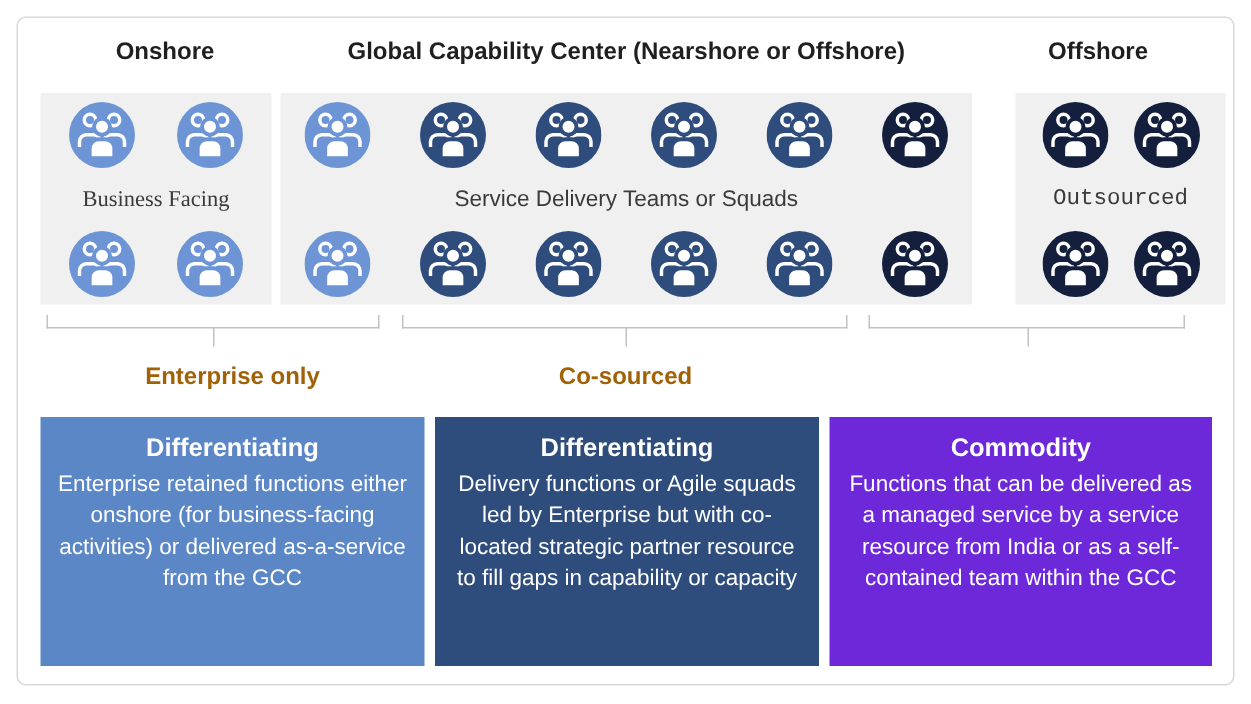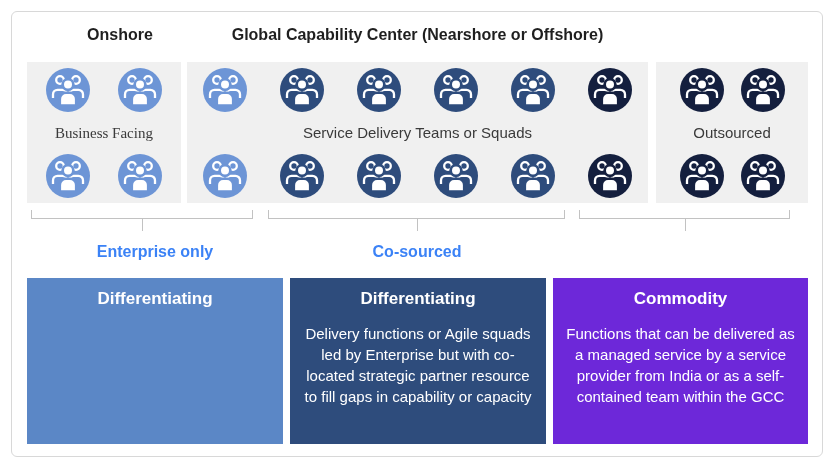--- a/index.html
+++ b/index.html
@@ -3,70 +3,71 @@
 <meta charset="utf-8">
 <style>
   * { margin:0; padding:0; box-sizing:border-box; }
   body { background:#ffffff; font-family:"Liberation Sans", sans-serif; }
   .screen { position:relative; width:834px; height:469px; background:#ffffff; overflow:hidden; }
   .frame { position:absolute; left:11px; top:11px; width:812px; height:446px;
            border:1px solid #d8d8d8; border-radius:6px; background:#ffffff; }
 
   .col-header { position:absolute; top:25px; height:20px; text-align:center;
                 font-weight:bold; font-size:16px; color:#1f1f1f; line-height:20px; }
-  .h-onshore  { left:43px;  width:154px; }
+  .h-onshore  { left:33px;  width:154px; }
   .h-gcc      { left:187px; width:461px; }
   .h-offshore { left:656px; width:152px; }
 
   .panel { position:absolute; top:62px; height:141px; background:#f0f0f0;
            display:flex; flex-direction:column; justify-content:space-between;
            padding:6px 0 5px 0; }
   .p-onshore  { left:27px;  width:154px;font-family:Liberation Serif, serif; }
   .p-gcc      { left:187px; width:461px; }
-  .p-offshore { left:656px; width:152px; }
+  .p-offshore { left:677px; width:140px;font-family:Liberation Mono, monospace; }
 
   .icon-row { display:flex; justify-content:center; align-items:center; }
   .p-onshore  .icon-row { gap:28px; }
   .p-gcc      .icon-row { gap:33px; }
   .p-offshore .icon-row { gap:17px; }
   .icon-row svg { display:block; width:44px; height:44px; }
 
   .panel-label { text-align:center; font-size:15px; color:#3a3a3a; line-height:18px; }
 
   .bracket { position:absolute; top:210px; height:9px;
              border-left:1px solid #c2c2c2; border-right:1px solid #c2c2c2;
              border-bottom:1px solid #c2c2c2; }
   .b1 { left:31px;  width:222px; }
   .b2 { left:268px; width:297px; }
   .b3 { left:579px; width:211px; }
   .bracket .stem { position:absolute; left:50%; top:100%; width:1px; height:13px;
                    background:#c2c2c2; display:block; }
 
   .bracket-label { position:absolute; top:243px; width:220px; text-align:center;
-                   font-weight:bold; font-size:16px; color:#3b82f6; }
+                   font-weight:bold; font-size:16px; color:#a16207; }
   .bl1 { left:45px;  }
   .bl2 { left:307px; }
   .bl3 { left:571px; }
 
   .info-box { position:absolute; top:278px; height:166px; color:#ffffff;
               text-align:center; padding-top:9px; }
   .ib1 { left:27px;  width:256px; }
   .ib2 { left:290px; width:256px; }
   .ib3 { left:553px; width:255px; }
-  .info-box h3 { font-size:17px; font-weight:bold; line-height:24px; margin-bottom:12px; }
+  .info-box h3 { font-size:17px; font-weight:bold; line-height:24px; margin-bottom:1px; }
   .info-box p  { font-size:15px; line-height:21px; padding:0 11px; }
 </style>
 </head>
 <body>
 
 <div class="screen">
   <div class="frame"></div>
 
   <div class="col-header h-onshore">Onshore</div>
   <div class="col-header h-gcc">Global Capability Center (Nearshore or Offshore)</div>
+  <div class="col-header h-offshore">Offshore</div>
 
   <section class="panel p-onshore">
     <div class="icon-row">
         <svg viewBox="0 0 44 44">
           <circle cx="22" cy="22" r="22" fill="#6D95D6"></circle>
           <circle cx="14" cy="12" r="3.8" fill="none" stroke="#fff" stroke-width="2.3"></circle>
           <circle cx="30" cy="12" r="3.8" fill="none" stroke="#fff" stroke-width="2.3"></circle>
           <path d="M7 30 v-3.6 a4.6 4.6 0 0 1 4.6 -4.6 h4.8 a4.6 4.6 0 0 1 4.6 4.6 V30" fill="none" stroke="#fff" stroke-width="2.3"></path>
           <path d="M23 30 v-3.6 a4.6 4.6 0 0 1 4.6 -4.6 h4.8 a4.6 4.6 0 0 1 4.6 4.6 V30" fill="none" stroke="#fff" stroke-width="2.3"></path>
           <circle cx="22" cy="16.5" r="5.3" fill="#fff" stroke="#6D95D6" stroke-width="2.6"></circle>
@@ -273,22 +274,23 @@
     </div>
   <div class="bracket b3">
       <i class="stem"></i>
     </div>
 
   <div class="bracket-label bl1">Enterprise only</div>
   <div class="bracket-label bl2">Co-sourced</div>
 
   <div class="info-box ib1" style="background: rgb(91, 135, 198);">
     <h3>Differentiating</h3>
+    <p>Enterprise retained functions either onshore (for business-facing activities) or delivered as-a-service from the GCC</p>
   </div>
   <div class="info-box ib2" style="background: rgb(46, 76, 124);">
     <h3>Differentiating</h3>
     <p>Delivery functions or Agile squads led by Enterprise but with co-located strategic partner resource to fill gaps in capability or capacity</p>
   </div>
   <div class="info-box ib3" style="background: #6d28d9;">
     <h3>Commodity</h3>
-    <p>Functions that can be delivered as a managed service by a service provider from India or as a self-contained team within the GCC</p>
+    <p>Functions that can be delivered as a managed service by a service resource from India or as a self-contained team within the GCC</p>
   </div>
 </div>
 
 </body></html>

